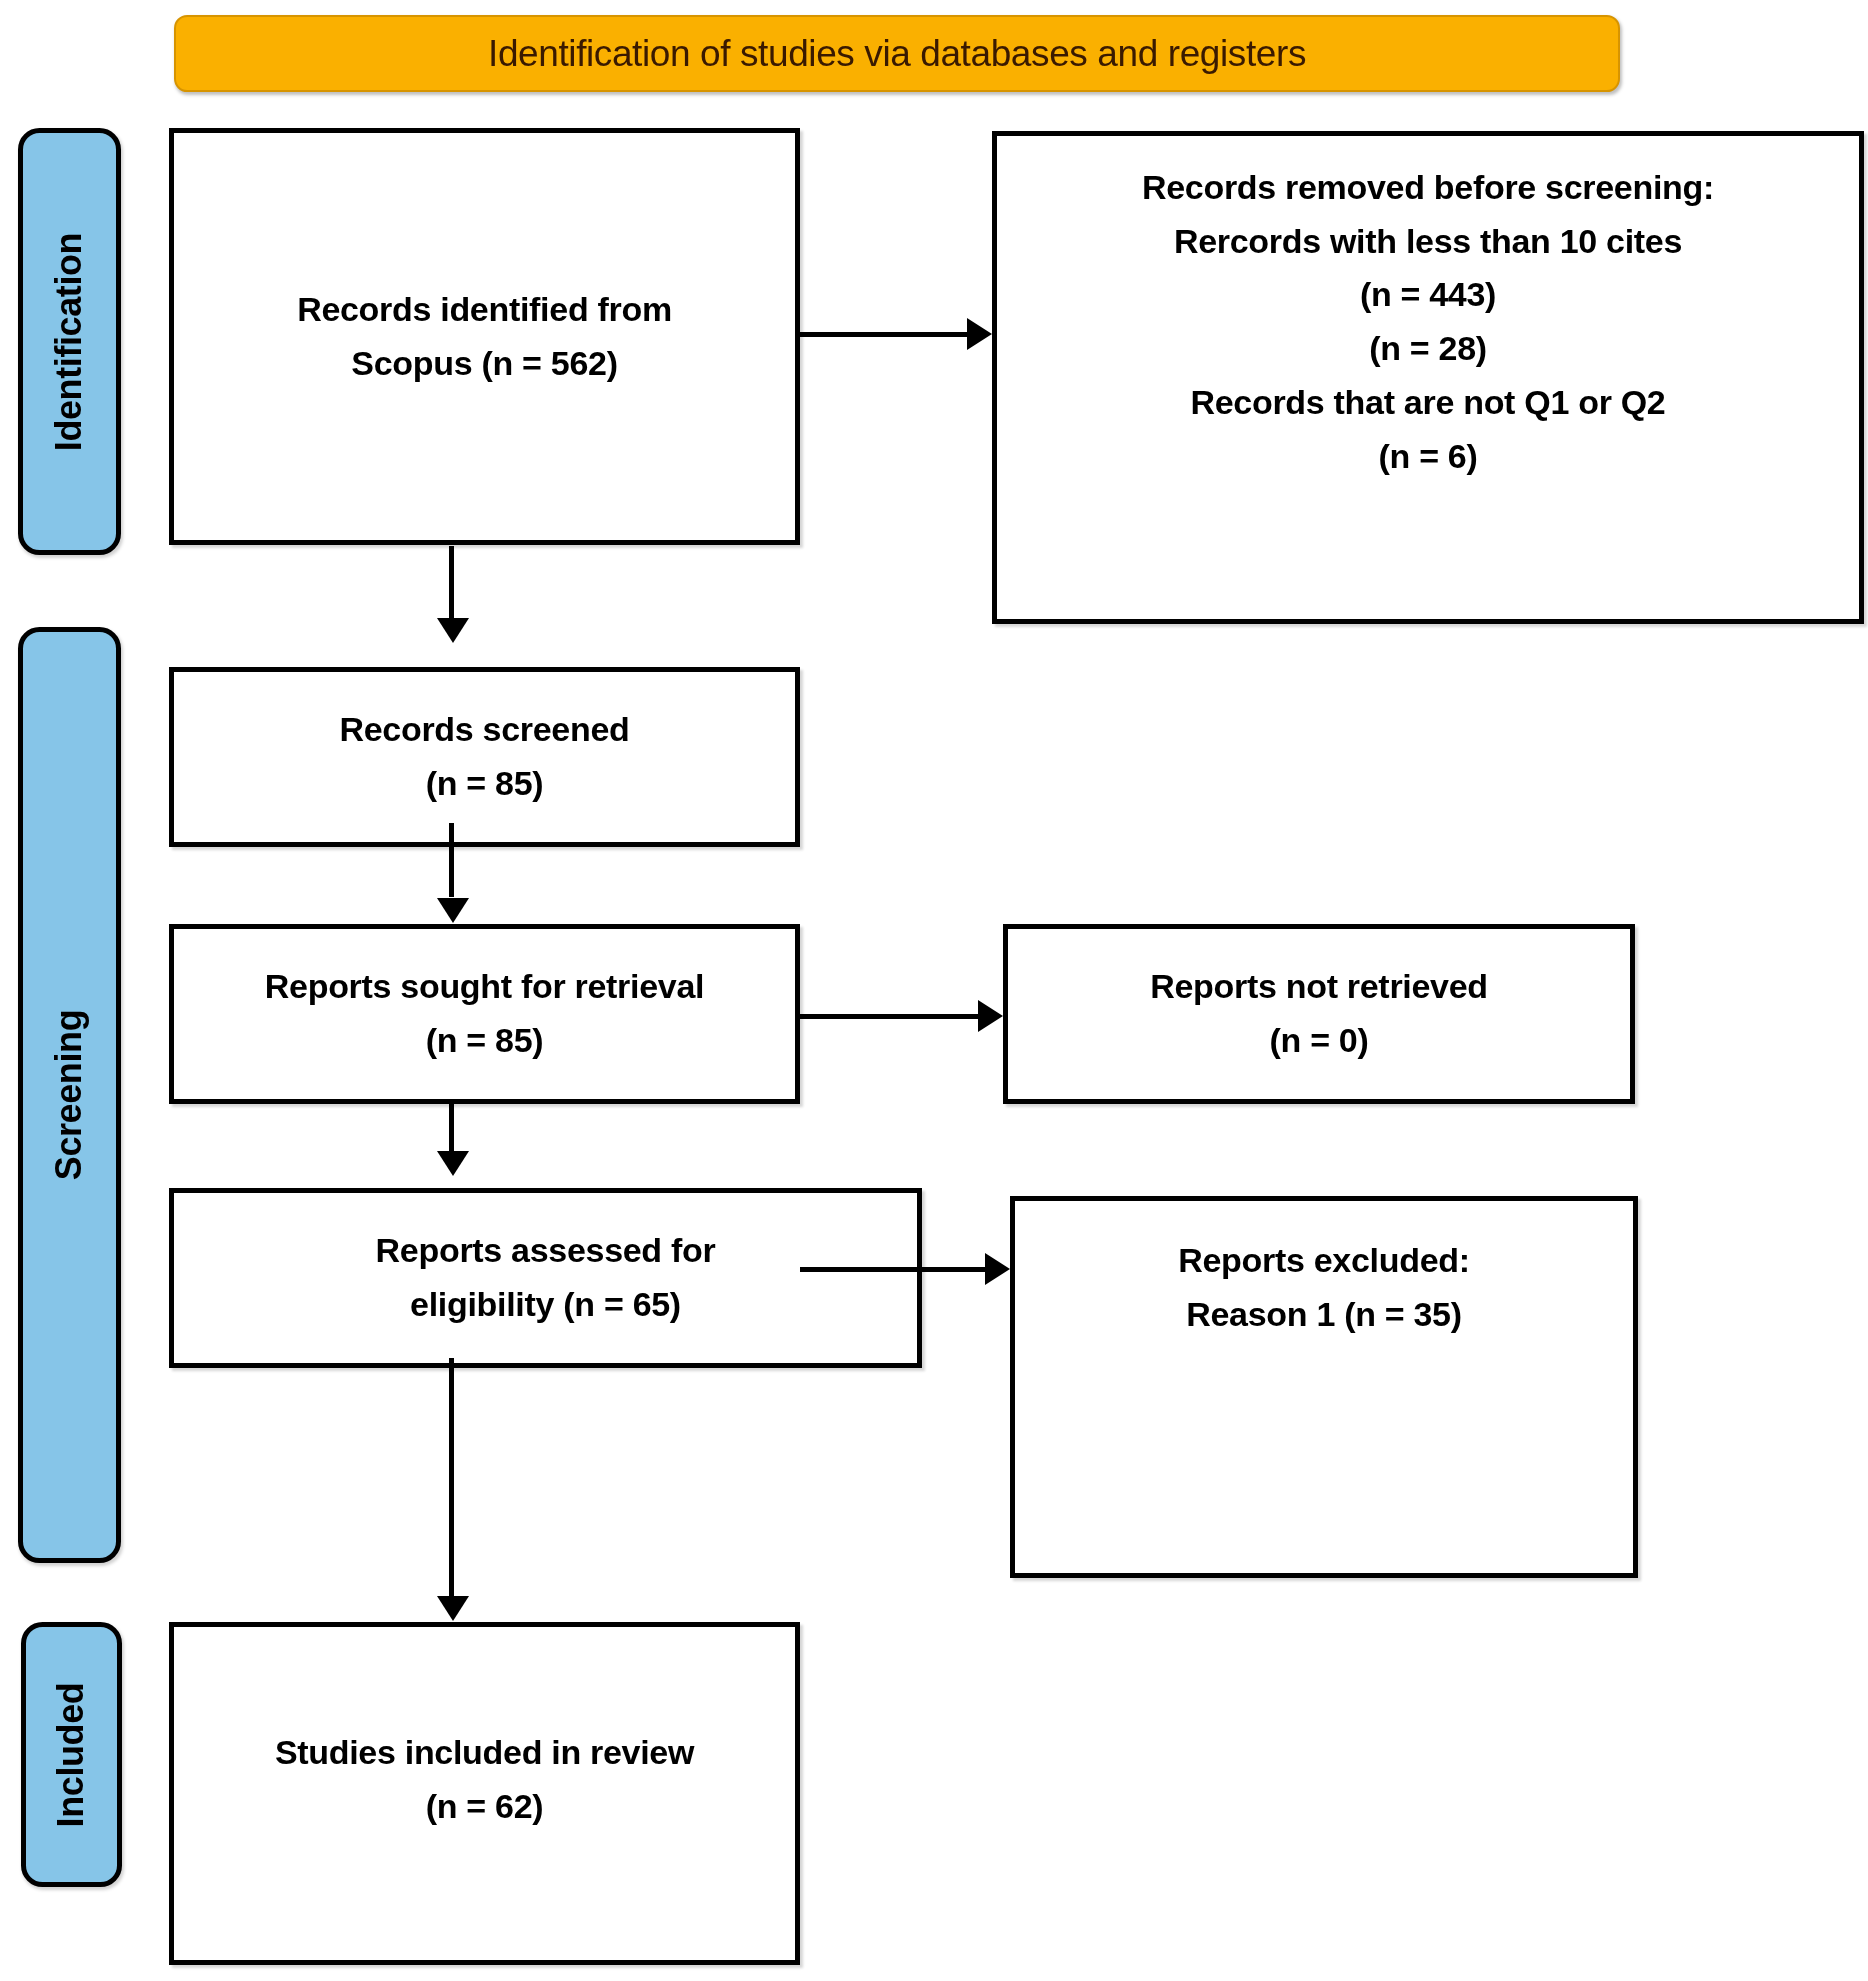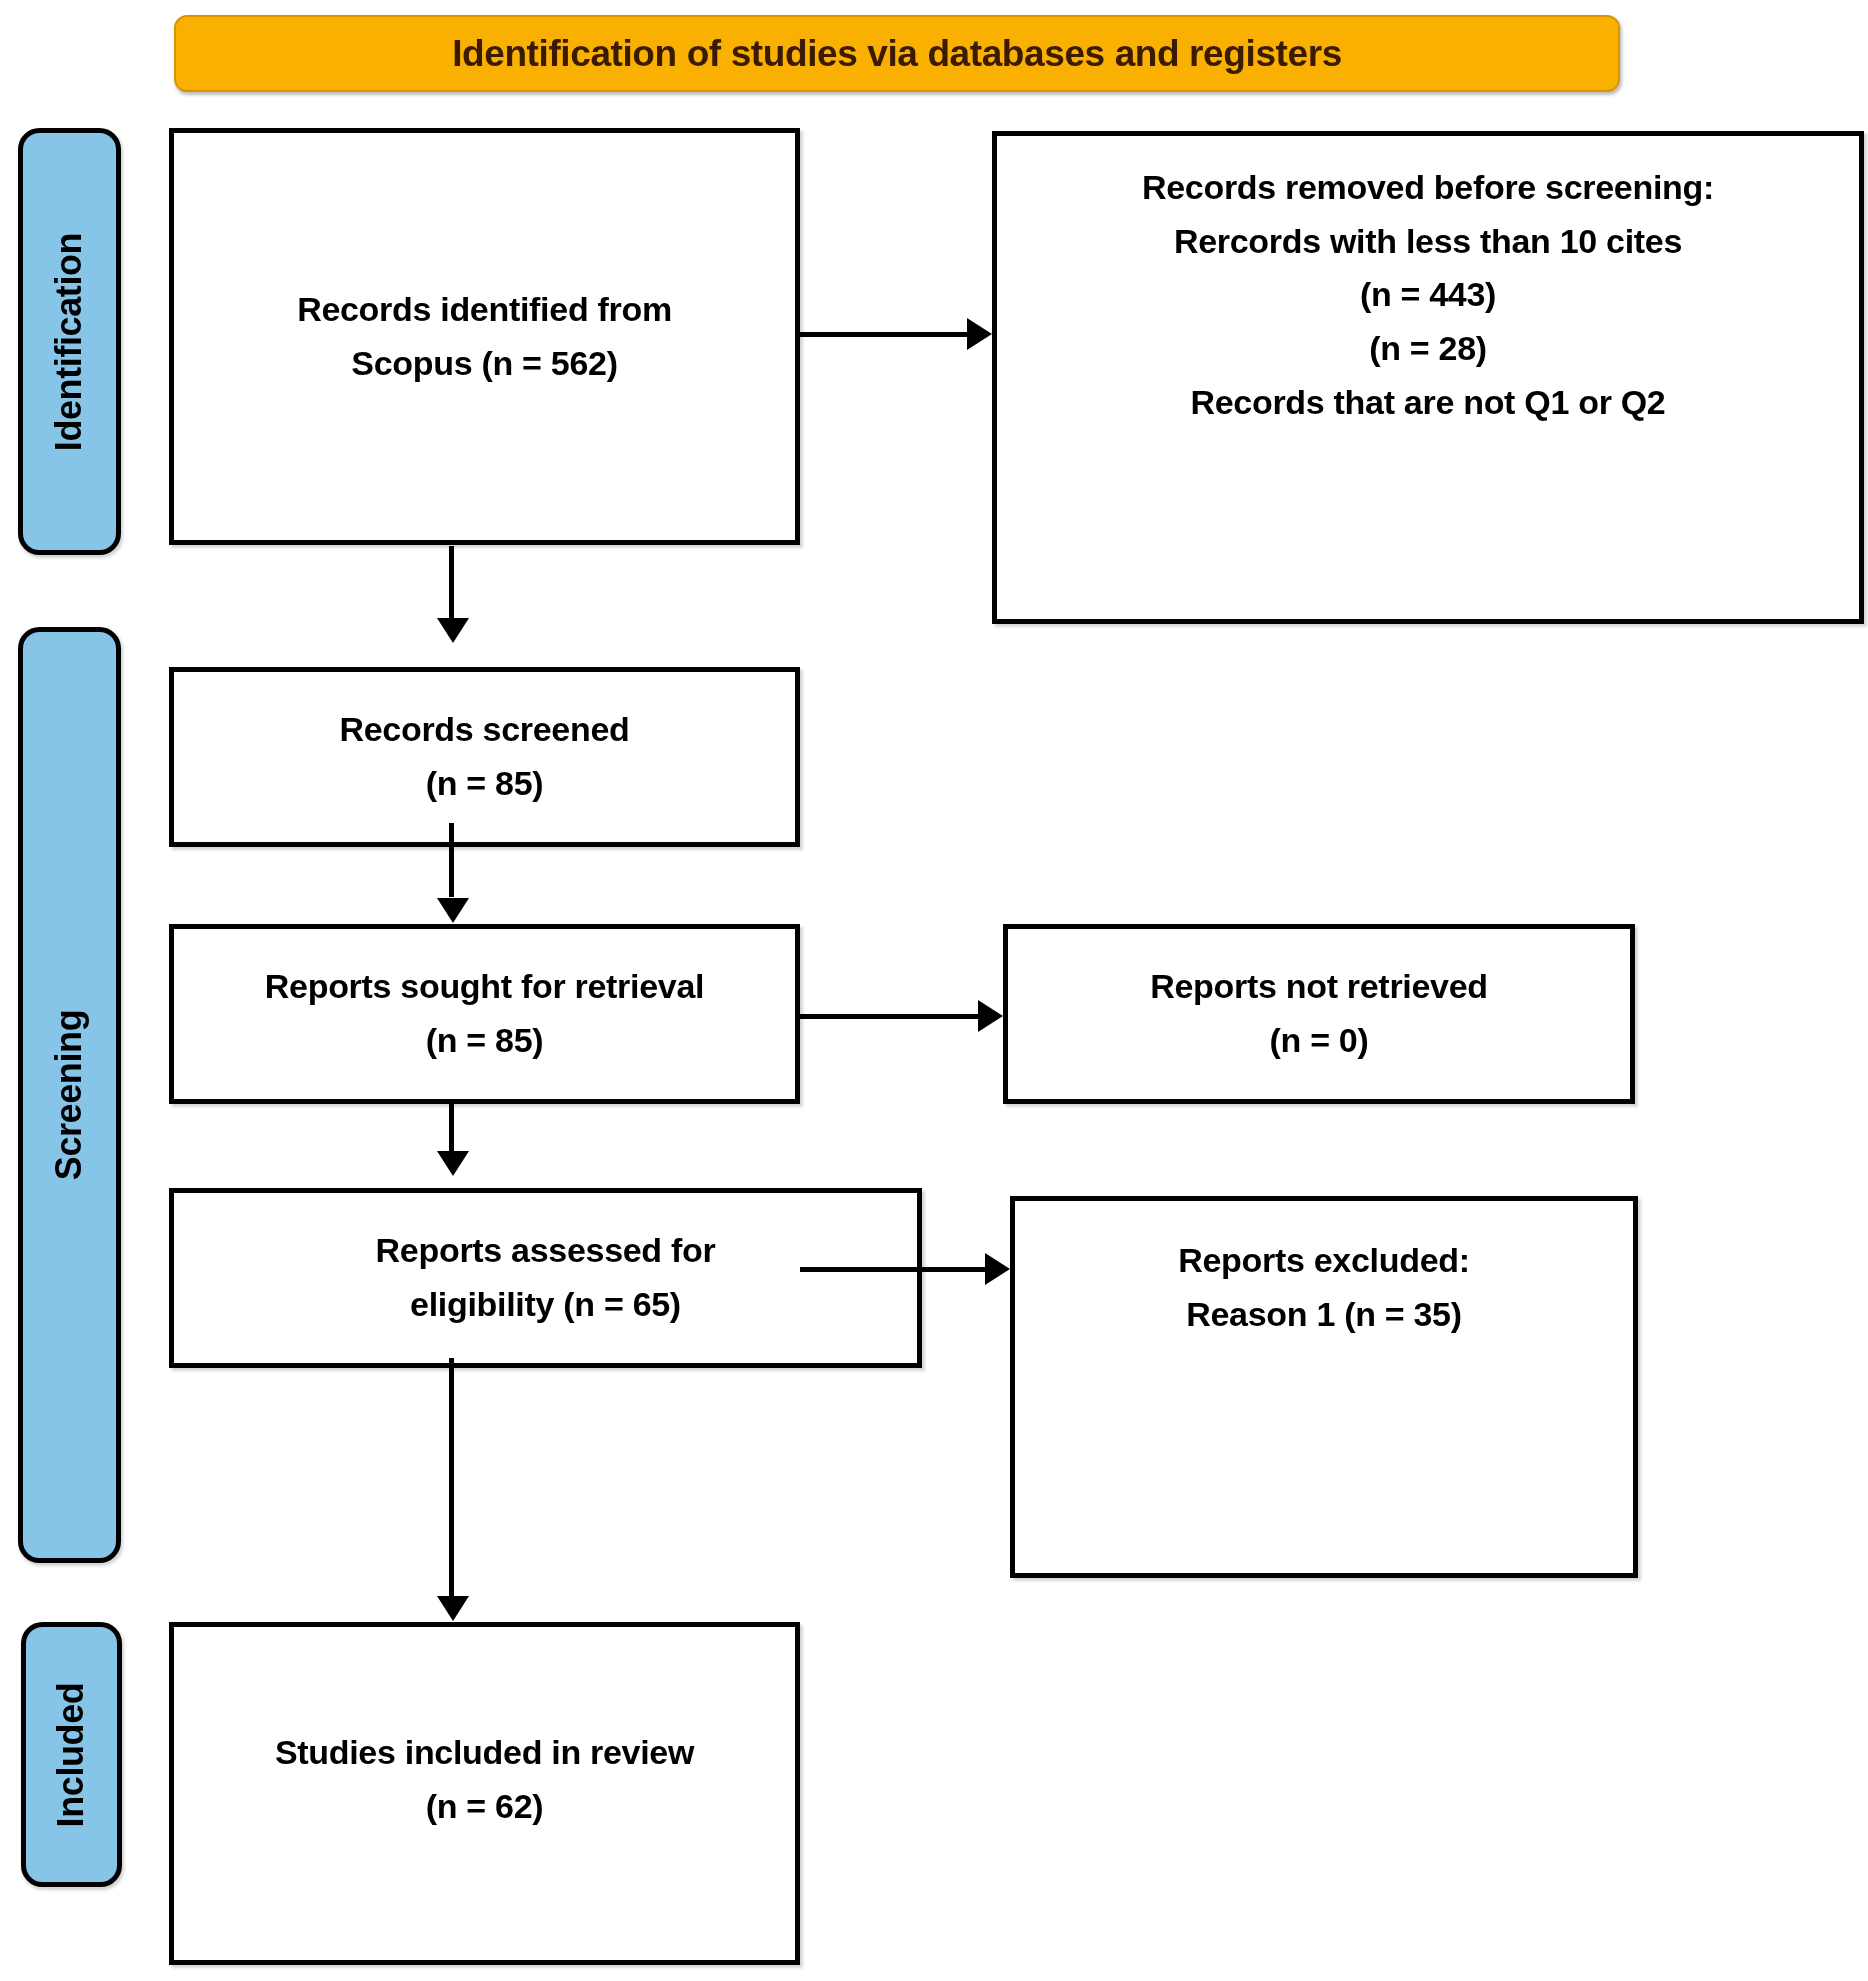--- a/index.html
+++ b/index.html
@@ -28,21 +28,21 @@
     background: #FAB000;
     border: 2.5px solid #D79400;
     border-radius: 13.2px;
     box-shadow: 1.7px 2.5px 3.3px rgba(0,0,0,0.25);
     display: flex;
     align-items: center;
     justify-content: center;
   }
   .banner-text {
     font-size: 37px;
-    font-weight: bold;
+    font-weight: normal;
     color: #3a1a00;
     letter-spacing: -0.4px;
     white-space: nowrap;
   }
 
   
   .stage {
     position: absolute;
     background: #86C5E8;
     border: 5.8px solid #000000;
@@ -183,20 +183,21 @@
     </div>
   </div>
 
   <div class="box" id="box-removed">
     <div class="box-inner">
       <div class="box-line">Records removed before screening:</div>
       <div class="box-line">Rercords with less than 10 cites</div>
       <div class="box-line">(n = 443)</div>
       <div class="box-line">(n = 28)</div>
       <div class="box-line">Records that are not Q1 or Q2</div>
+      <div class="box-line">(n = 6)</div>
     </div>
   </div>
 
   <div class="box" id="box-screened">
     <div class="box-inner">
       <div class="box-line">Records screened</div>
       <div class="box-line">(n = 85)</div>
     </div>
   </div>
 

